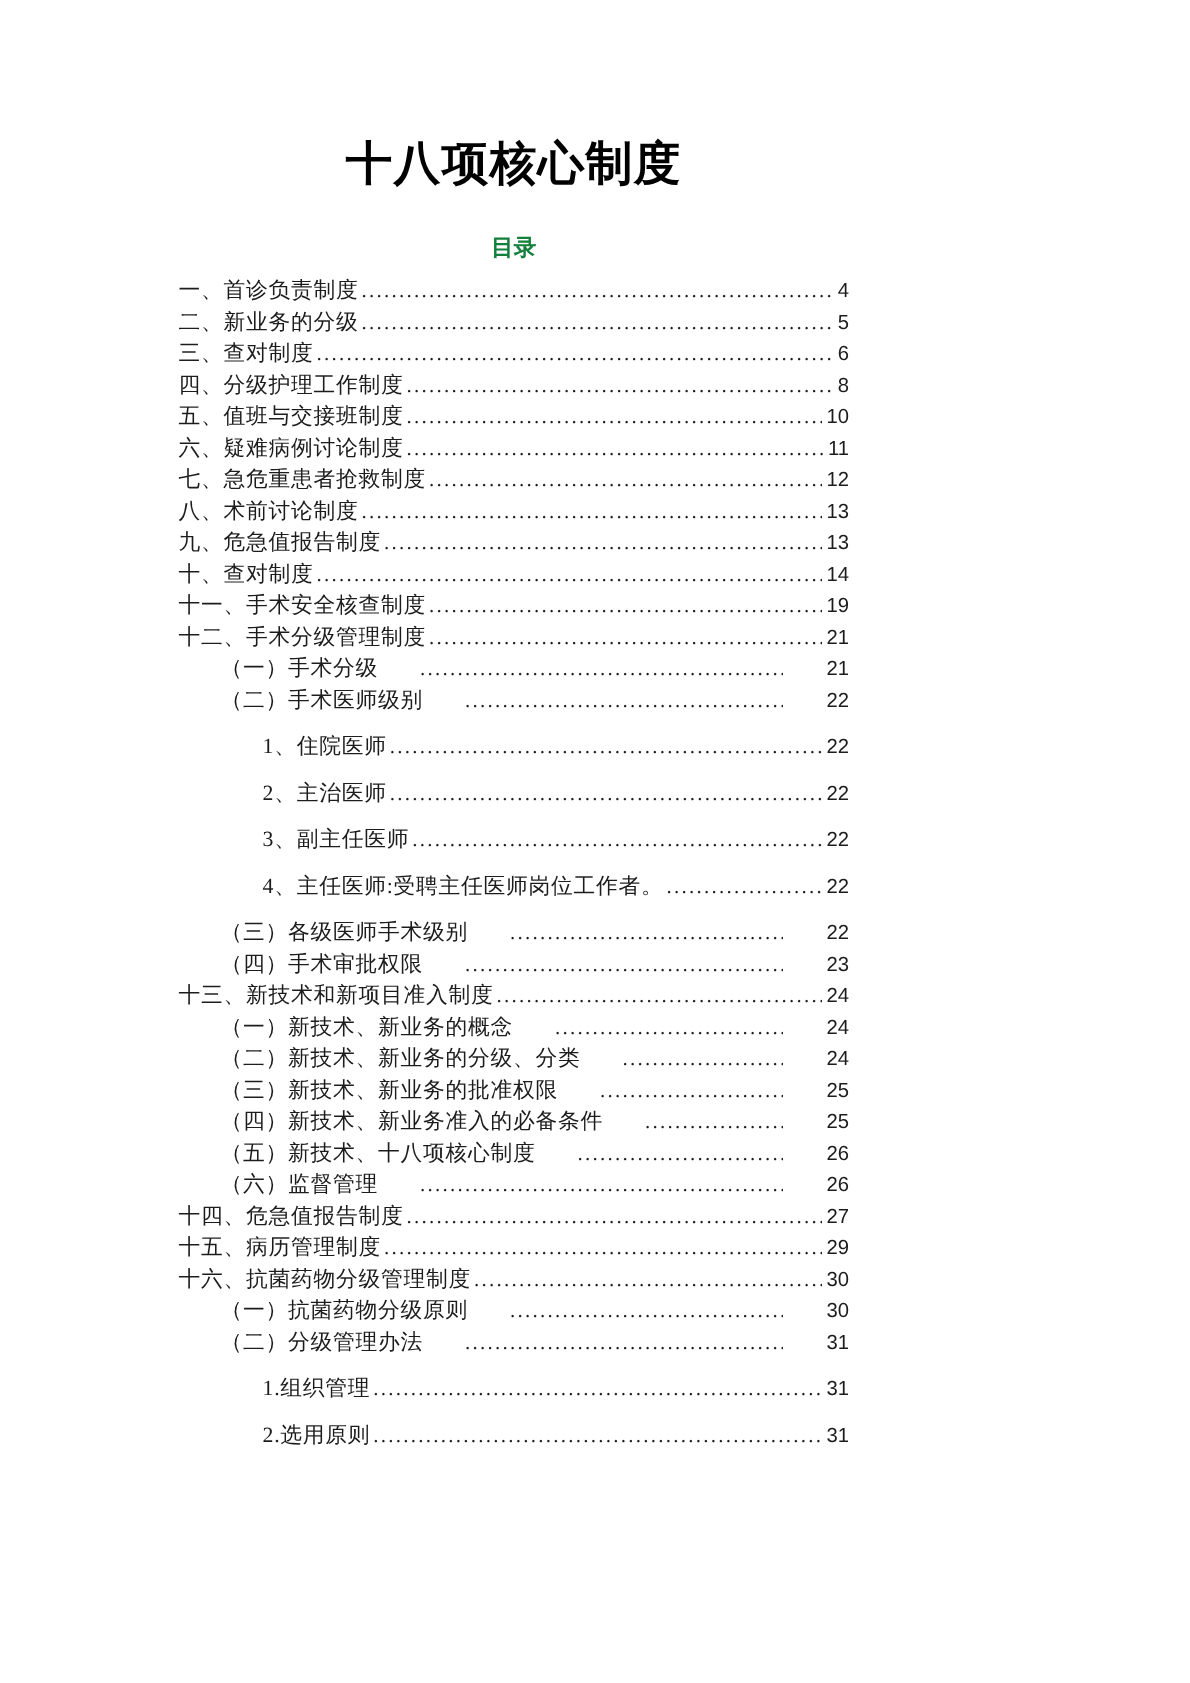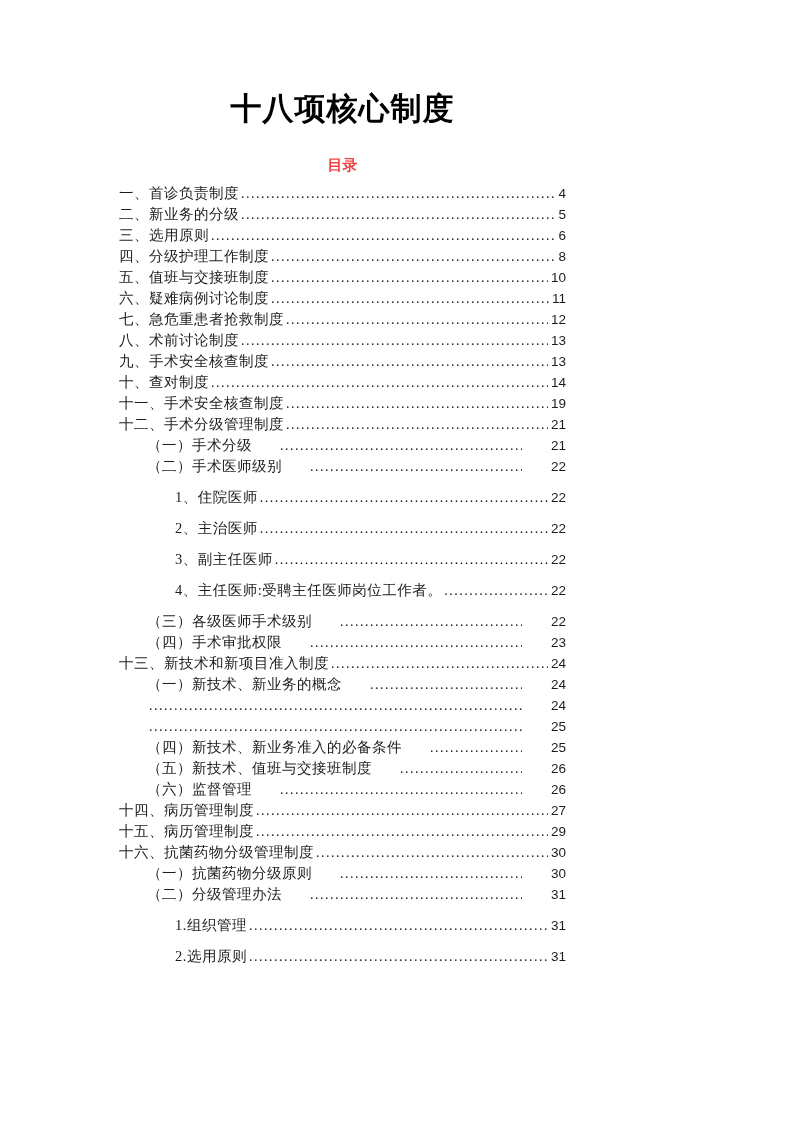--- a/index.html
+++ b/index.html
@@ -22,21 +22,21 @@
     font-weight: bold;
     color: #000000;
     letter-spacing: 1px;
     line-height: 1.25;
   }
   .toc-heading {
     margin-top: 27px;
     text-align: center;
     font-size: 15px;
     font-weight: bold;
-    color: #ef4444;
+    color: #15803d;
   }
   .toc {
     margin: 8px 119px 0 119px;
     font-size: 14.5px;
   }
   .toc-row {
     display: flex;
     align-items: baseline;
     line-height: 21px;
     height: 21px;
@@ -78,21 +78,21 @@
         <span class="toc-label">一、首诊负责制度</span>
         <span class="dots">....................................................................................................................................................................................................................................................................</span>
         <span class="pagenum">4</span>
       </div>
       <div class="toc-row lv1">
         <span class="toc-label">二、新业务的分级</span>
         <span class="dots">....................................................................................................................................................................................................................................................................</span>
         <span class="pagenum">5</span>
       </div>
       <div class="toc-row lv1">
-        <span class="toc-label">三、选用原则</span>
+        <span class="toc-label">三、查对制度</span>
         <span class="dots">....................................................................................................................................................................................................................................................................</span>
         <span class="pagenum">6</span>
       </div>
       <div class="toc-row lv1">
         <span class="toc-label">四、分级护理工作制度</span>
         <span class="dots">....................................................................................................................................................................................................................................................................</span>
         <span class="pagenum">8</span>
       </div>
       <div class="toc-row lv1">
         <span class="toc-label">五、值班与交接班制度</span>
@@ -108,21 +108,21 @@
         <span class="toc-label">七、急危重患者抢救制度</span>
         <span class="dots">....................................................................................................................................................................................................................................................................</span>
         <span class="pagenum">12</span>
       </div>
       <div class="toc-row lv1">
         <span class="toc-label">八、术前讨论制度</span>
         <span class="dots">....................................................................................................................................................................................................................................................................</span>
         <span class="pagenum">13</span>
       </div>
       <div class="toc-row lv1">
-        <span class="toc-label">九、手术安全核查制度</span>
+        <span class="toc-label">九、危急值报告制度</span>
         <span class="dots">....................................................................................................................................................................................................................................................................</span>
         <span class="pagenum">13</span>
       </div>
       <div class="toc-row lv1">
         <span class="toc-label">十、查对制度</span>
         <span class="dots">....................................................................................................................................................................................................................................................................</span>
         <span class="pagenum">14</span>
       </div>
       <div class="toc-row lv1">
         <span class="toc-label">十一、手术安全核查制度</span>
@@ -178,44 +178,46 @@
         <span class="toc-label">十三、新技术和新项目准入制度</span>
         <span class="dots">....................................................................................................................................................................................................................................................................</span>
         <span class="pagenum">24</span>
       </div>
       <div class="toc-row lv2">
         <span class="toc-label">（一）新技术、新业务的概念</span>
         <span class="dots">....................................................................................................................................................................................................................................................................</span>
         <span class="pagenum">24</span>
       </div>
       <div class="toc-row lv2">
+        <span class="toc-label">（二）新技术、新业务的分级、分类</span>
         <span class="dots">....................................................................................................................................................................................................................................................................</span>
         <span class="pagenum">24</span>
       </div>
       <div class="toc-row lv2">
+        <span class="toc-label">（三）新技术、新业务的批准权限</span>
         <span class="dots">....................................................................................................................................................................................................................................................................</span>
         <span class="pagenum">25</span>
       </div>
       <div class="toc-row lv2">
         <span class="toc-label">（四）新技术、新业务准入的必备条件</span>
         <span class="dots">....................................................................................................................................................................................................................................................................</span>
         <span class="pagenum">25</span>
       </div>
       <div class="toc-row lv2">
-        <span class="toc-label">（五）新技术、值班与交接班制度</span>
+        <span class="toc-label">（五）新技术、十八项核心制度</span>
         <span class="dots">....................................................................................................................................................................................................................................................................</span>
         <span class="pagenum">26</span>
       </div>
       <div class="toc-row lv2">
         <span class="toc-label">（六）监督管理</span>
         <span class="dots">....................................................................................................................................................................................................................................................................</span>
         <span class="pagenum">26</span>
       </div>
       <div class="toc-row lv1">
-        <span class="toc-label">十四、病历管理制度</span>
+        <span class="toc-label">十四、危急值报告制度</span>
         <span class="dots">....................................................................................................................................................................................................................................................................</span>
         <span class="pagenum">27</span>
       </div>
       <div class="toc-row lv1">
         <span class="toc-label">十五、病历管理制度</span>
         <span class="dots">....................................................................................................................................................................................................................................................................</span>
         <span class="pagenum">29</span>
       </div>
       <div class="toc-row lv1">
         <span class="toc-label">十六、抗菌药物分级管理制度</span>

